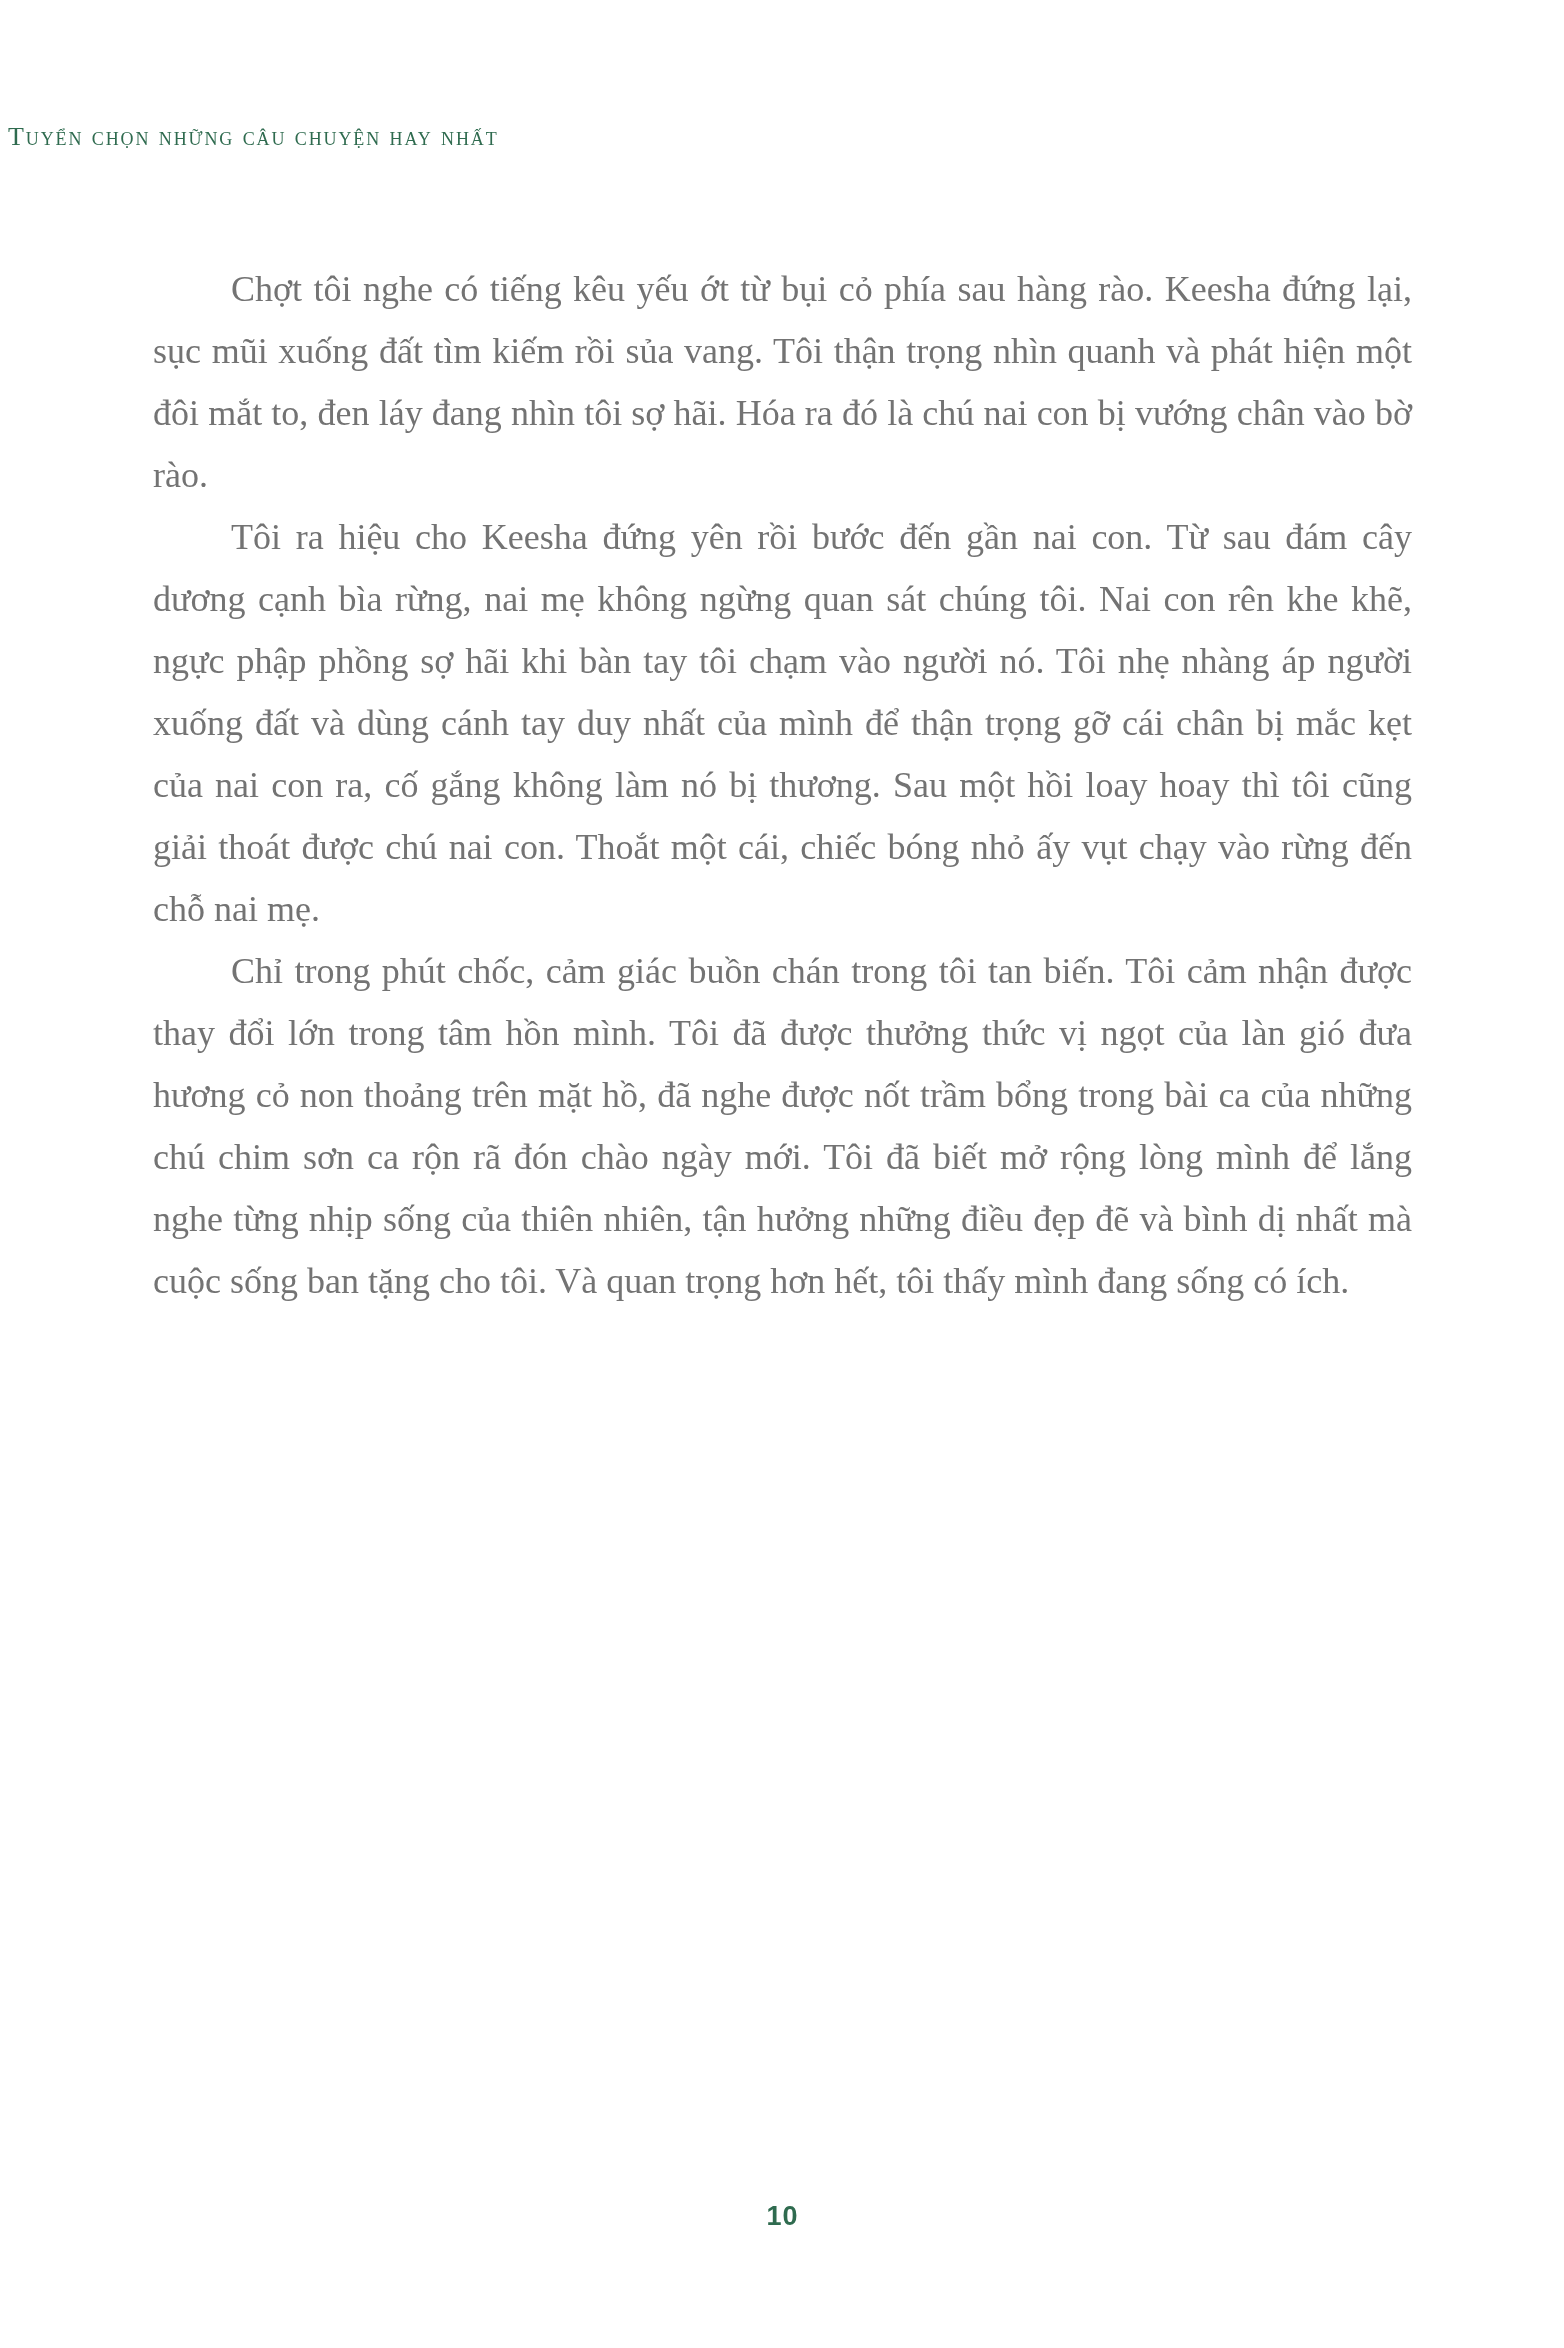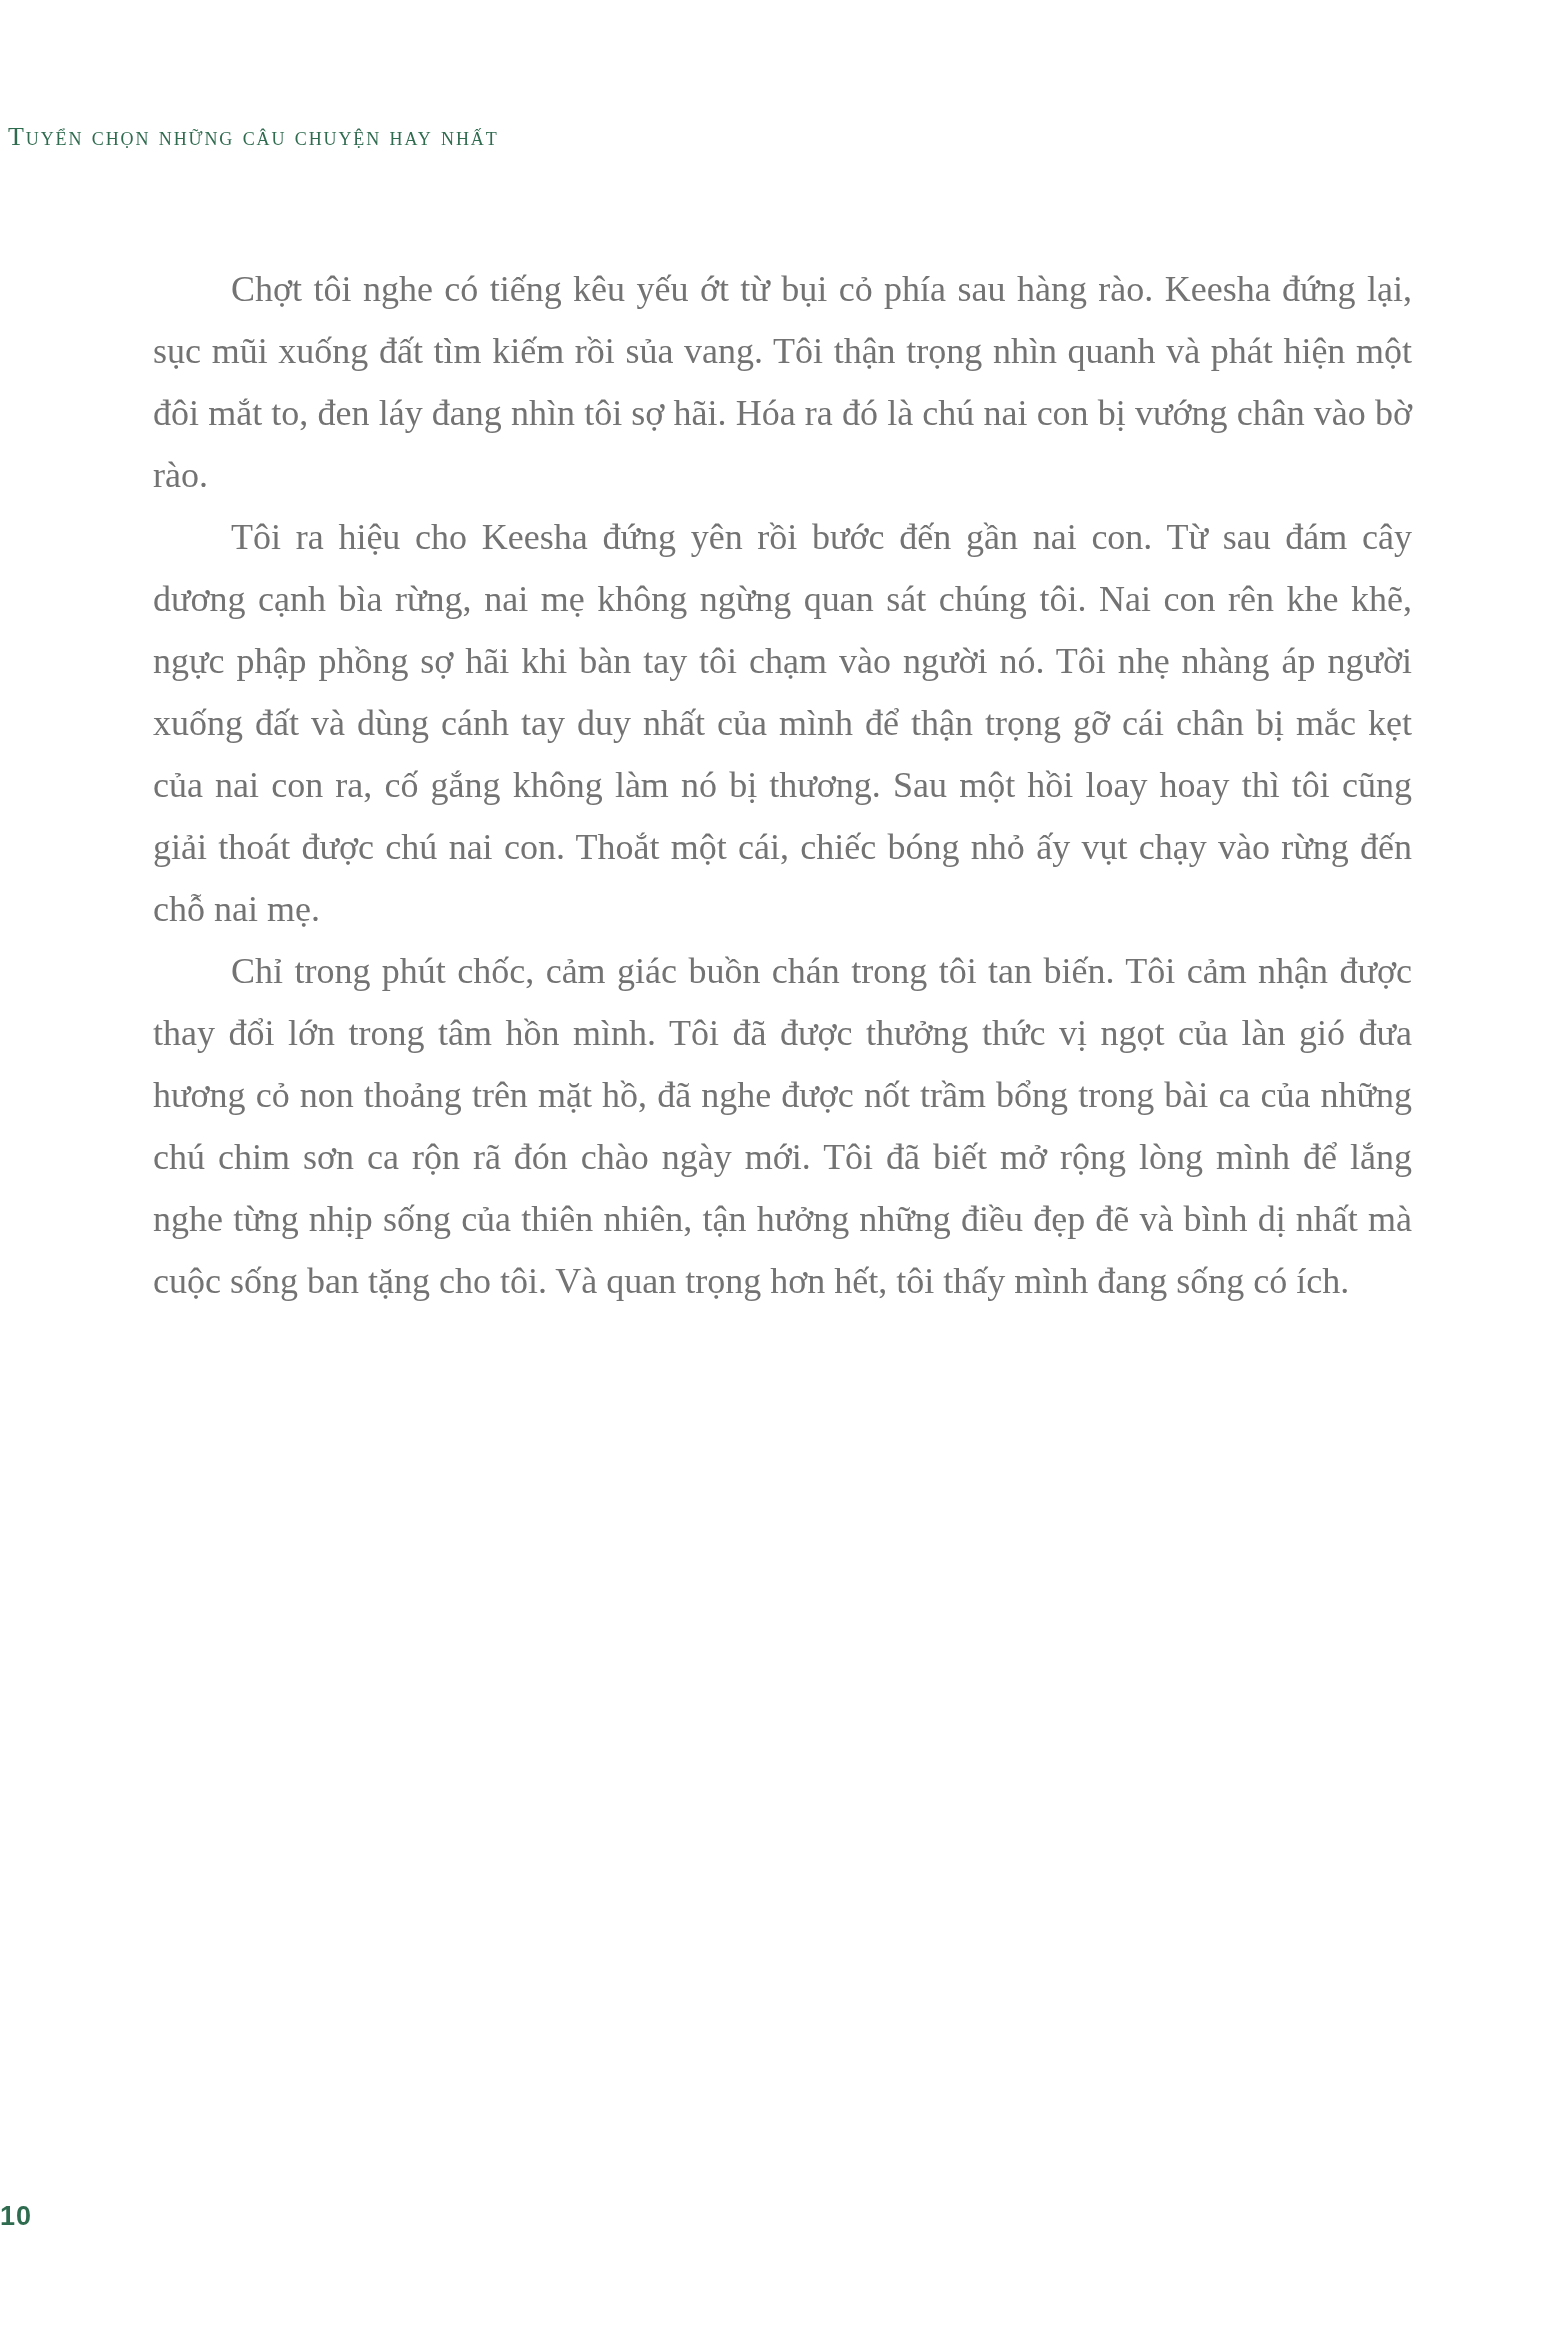--- a/index.html
+++ b/index.html
@@ -55,20 +55,21 @@
   }
   .body-text p + p {
     margin-top: 0px;
     font-family: Liberation Serif, serif;
   }
   .page-number {
     position: absolute;
     bottom: 117px;
     left: 0;
     width: 100%;
+    text-align: center;
     font-family: "Liberation Sans", sans-serif;
     font-weight: bold;
     font-size: 27px;
     color: #2f6b4f;
     letter-spacing: 1px;
   }
 </style>
 </head>
 <body>
 

